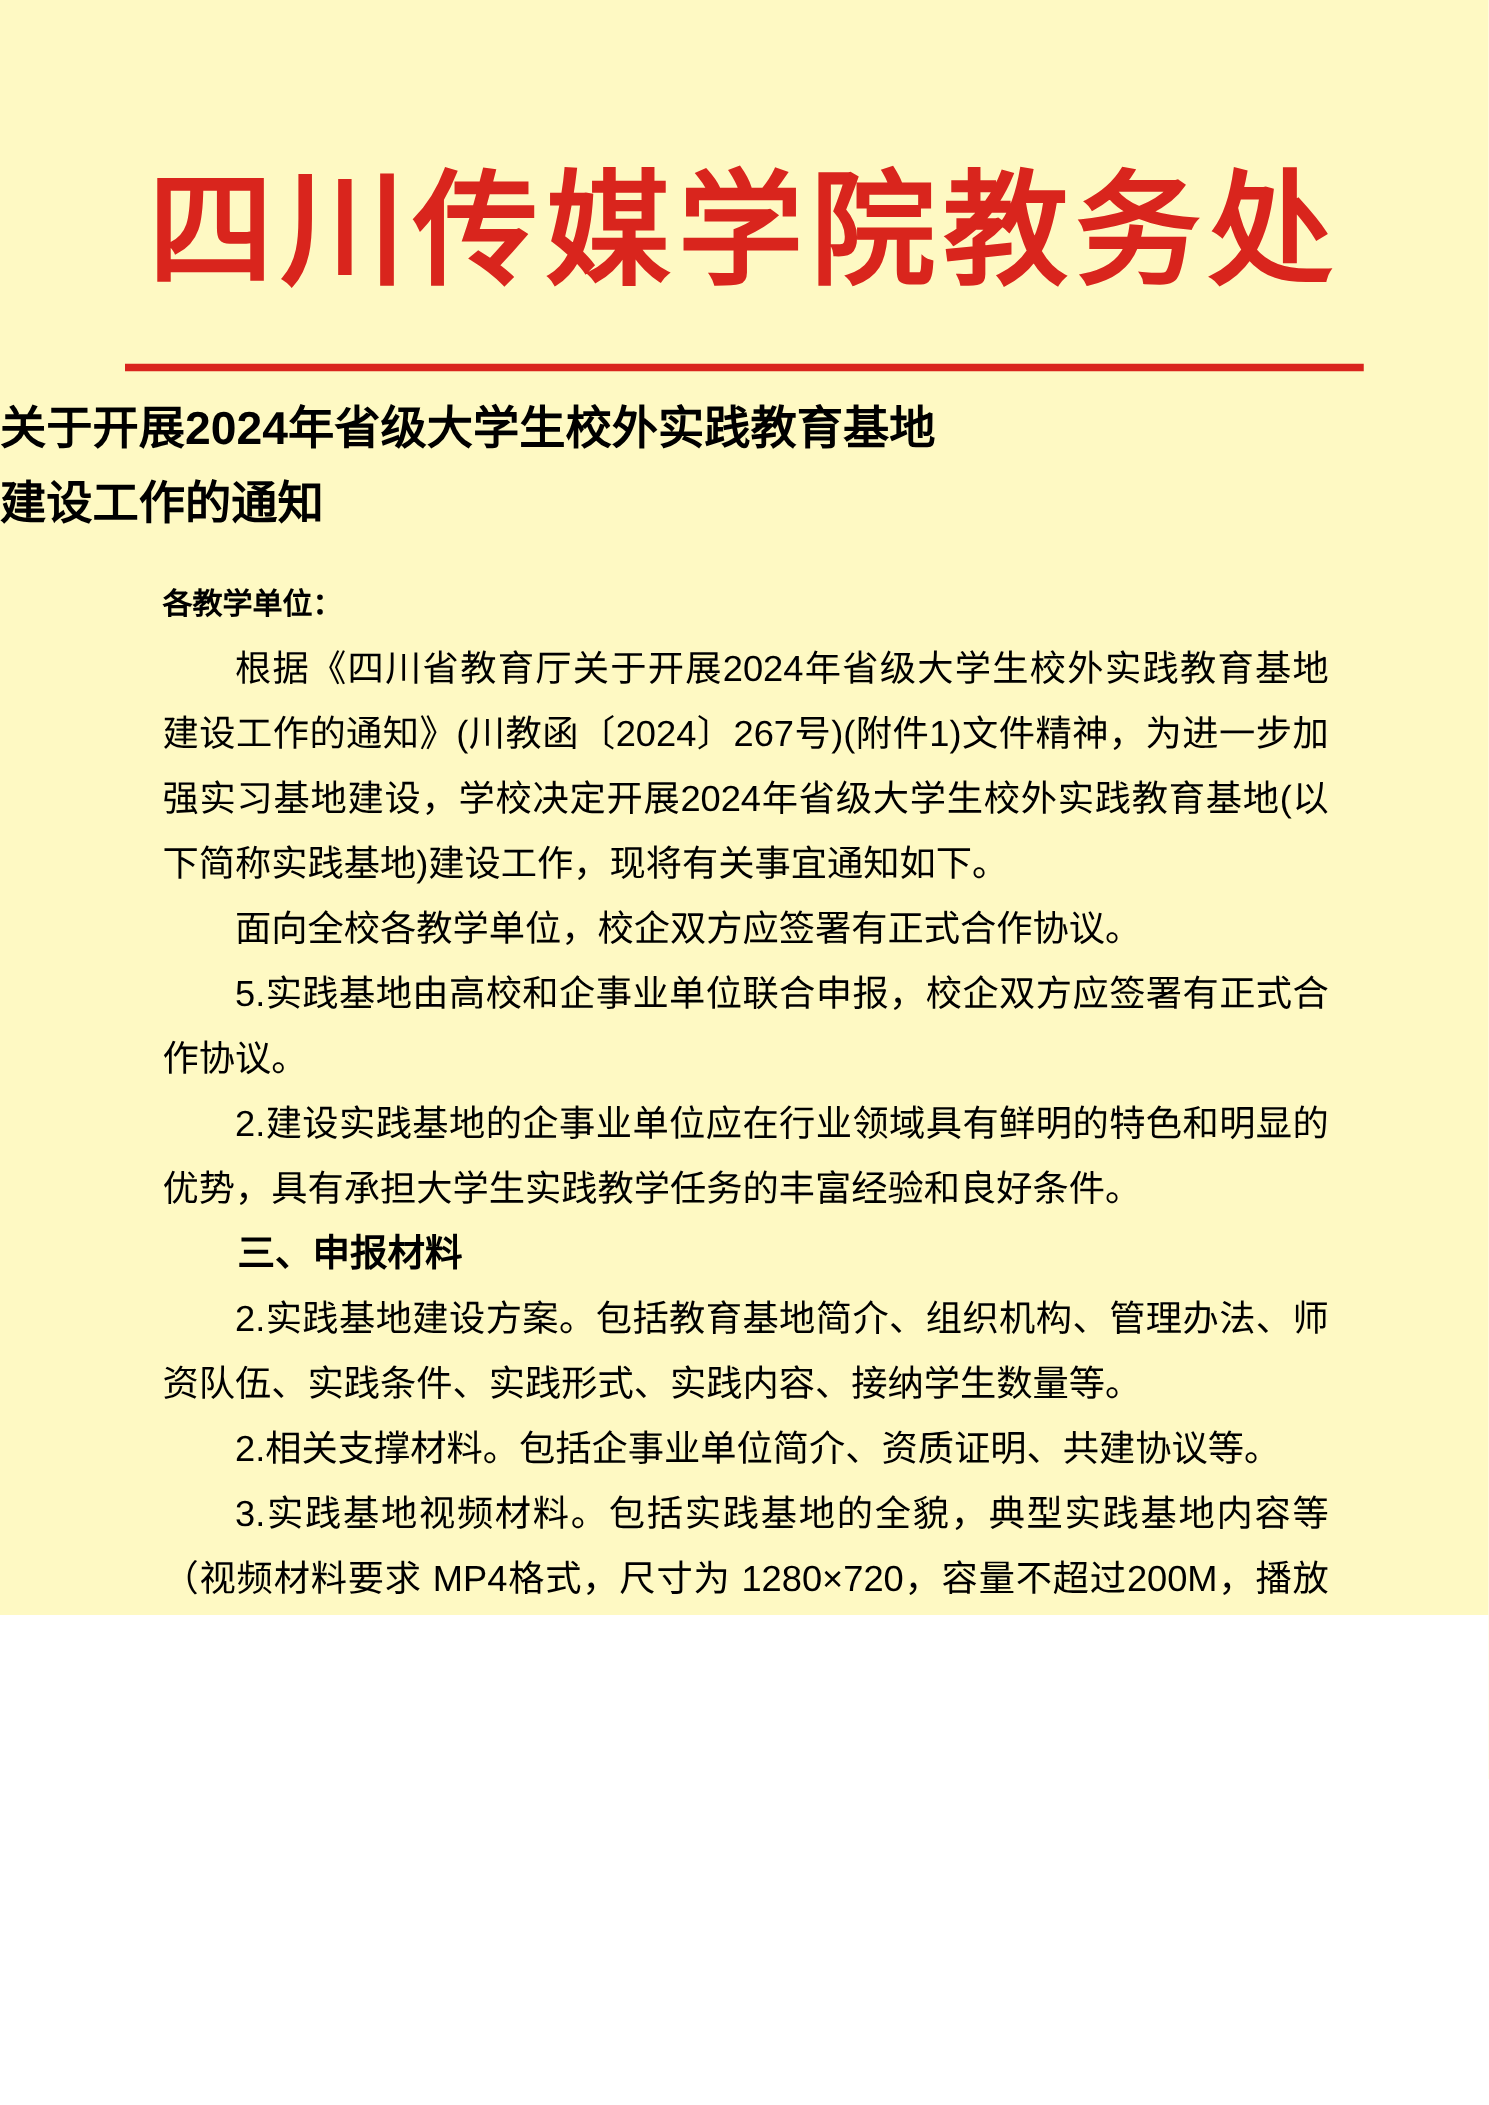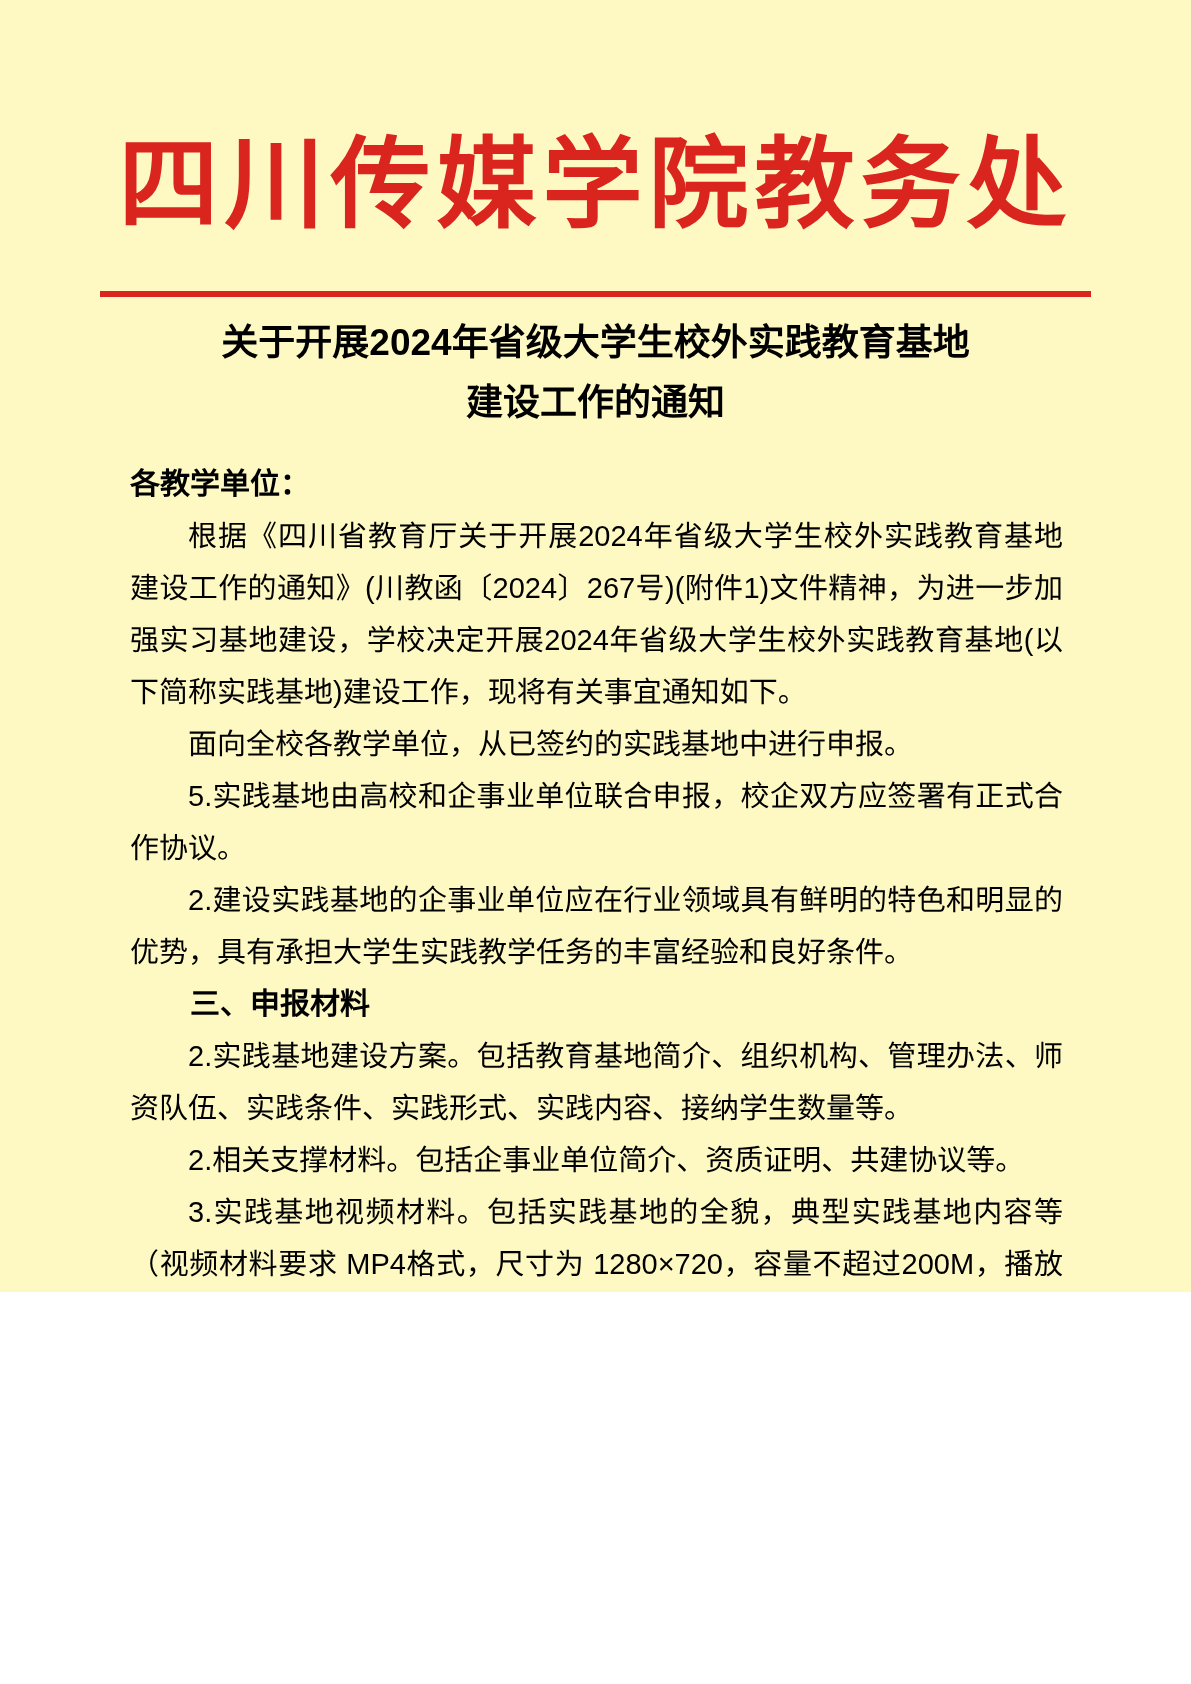--- a/index.html
+++ b/index.html
@@ -32,38 +32,38 @@
   }
   .redline {
     margin: 48px auto 0 auto;
     width: 991px;
     height: 6px;
     background: #d9251d;
   }
   
   .doc-title {
     margin-top: 16px;
-    text-align: center;
+    text-align: left;
     font-family: "Liberation Sans", "DejaVu Sans", sans-serif;
     font-weight: bold;
     font-size: 37px;
     line-height: 60px;
     color: #000000;
   }
   
   .content {
     margin: 0 128px 0 130px;
     font-size: 29px;
     line-height: 52px;
   }
   .salutation {
     margin-top: 25px;
     font-family: "Liberation Sans", "DejaVu Sans", sans-serif;
     font-weight: bold;
-    font-size: 30px;
+    font-size: 24px;
     line-height: 52px;
   }
   .para {
     margin: 0;
     text-indent: 2em;
     text-align: justify;
     font-family: Liberation Sans, sans-serif;
   }
   .heading {
     margin: 0;
@@ -100,21 +100,21 @@
     <div>关于开展2024年省级大学生校外实践教育基地</div>
     <div>建设工作的通知</div>
   </div>
 
   <div class="content">
     <div class="salutation">各教学单位：</div>
 
     <p class="para">根据《四川省教育厅关于开展2024年省级大学生校外实践教育基地建设工作的通知》(川教函〔2024〕267号)(附件1)文件精神，为进一步加强实习基地建设，学校决定开展2024年省级大学生校外实践教育基地(以下简称实践基地)建设工作，现将有关事宜通知如下。</p>
 
 
-    <p class="para">面向全校各教学单位，从已签约的实践基地中进行申报。</p>
+    <p class="para">面向全校各教学单位，校企双方应签署有正式合作协议。</p>
 
 
     <p class="para">5.实践基地由高校和企事业单位联合申报，校企双方应签署有正式合作协议。</p>
 
     <p class="para">2.建设实践基地的企事业单位应在行业领域具有鲜明的特色和明显的优势，具有承担大学生实践教学任务的丰富经验和良好条件。</p>
 
     <h3 class="heading">三、申报材料</h3>
 
     <p class="para">2.实践基地建设方案。包括教育基地简介、组织机构、管理办法、师资队伍、实践条件、实践形式、实践内容、接纳学生数量等。</p>
 

